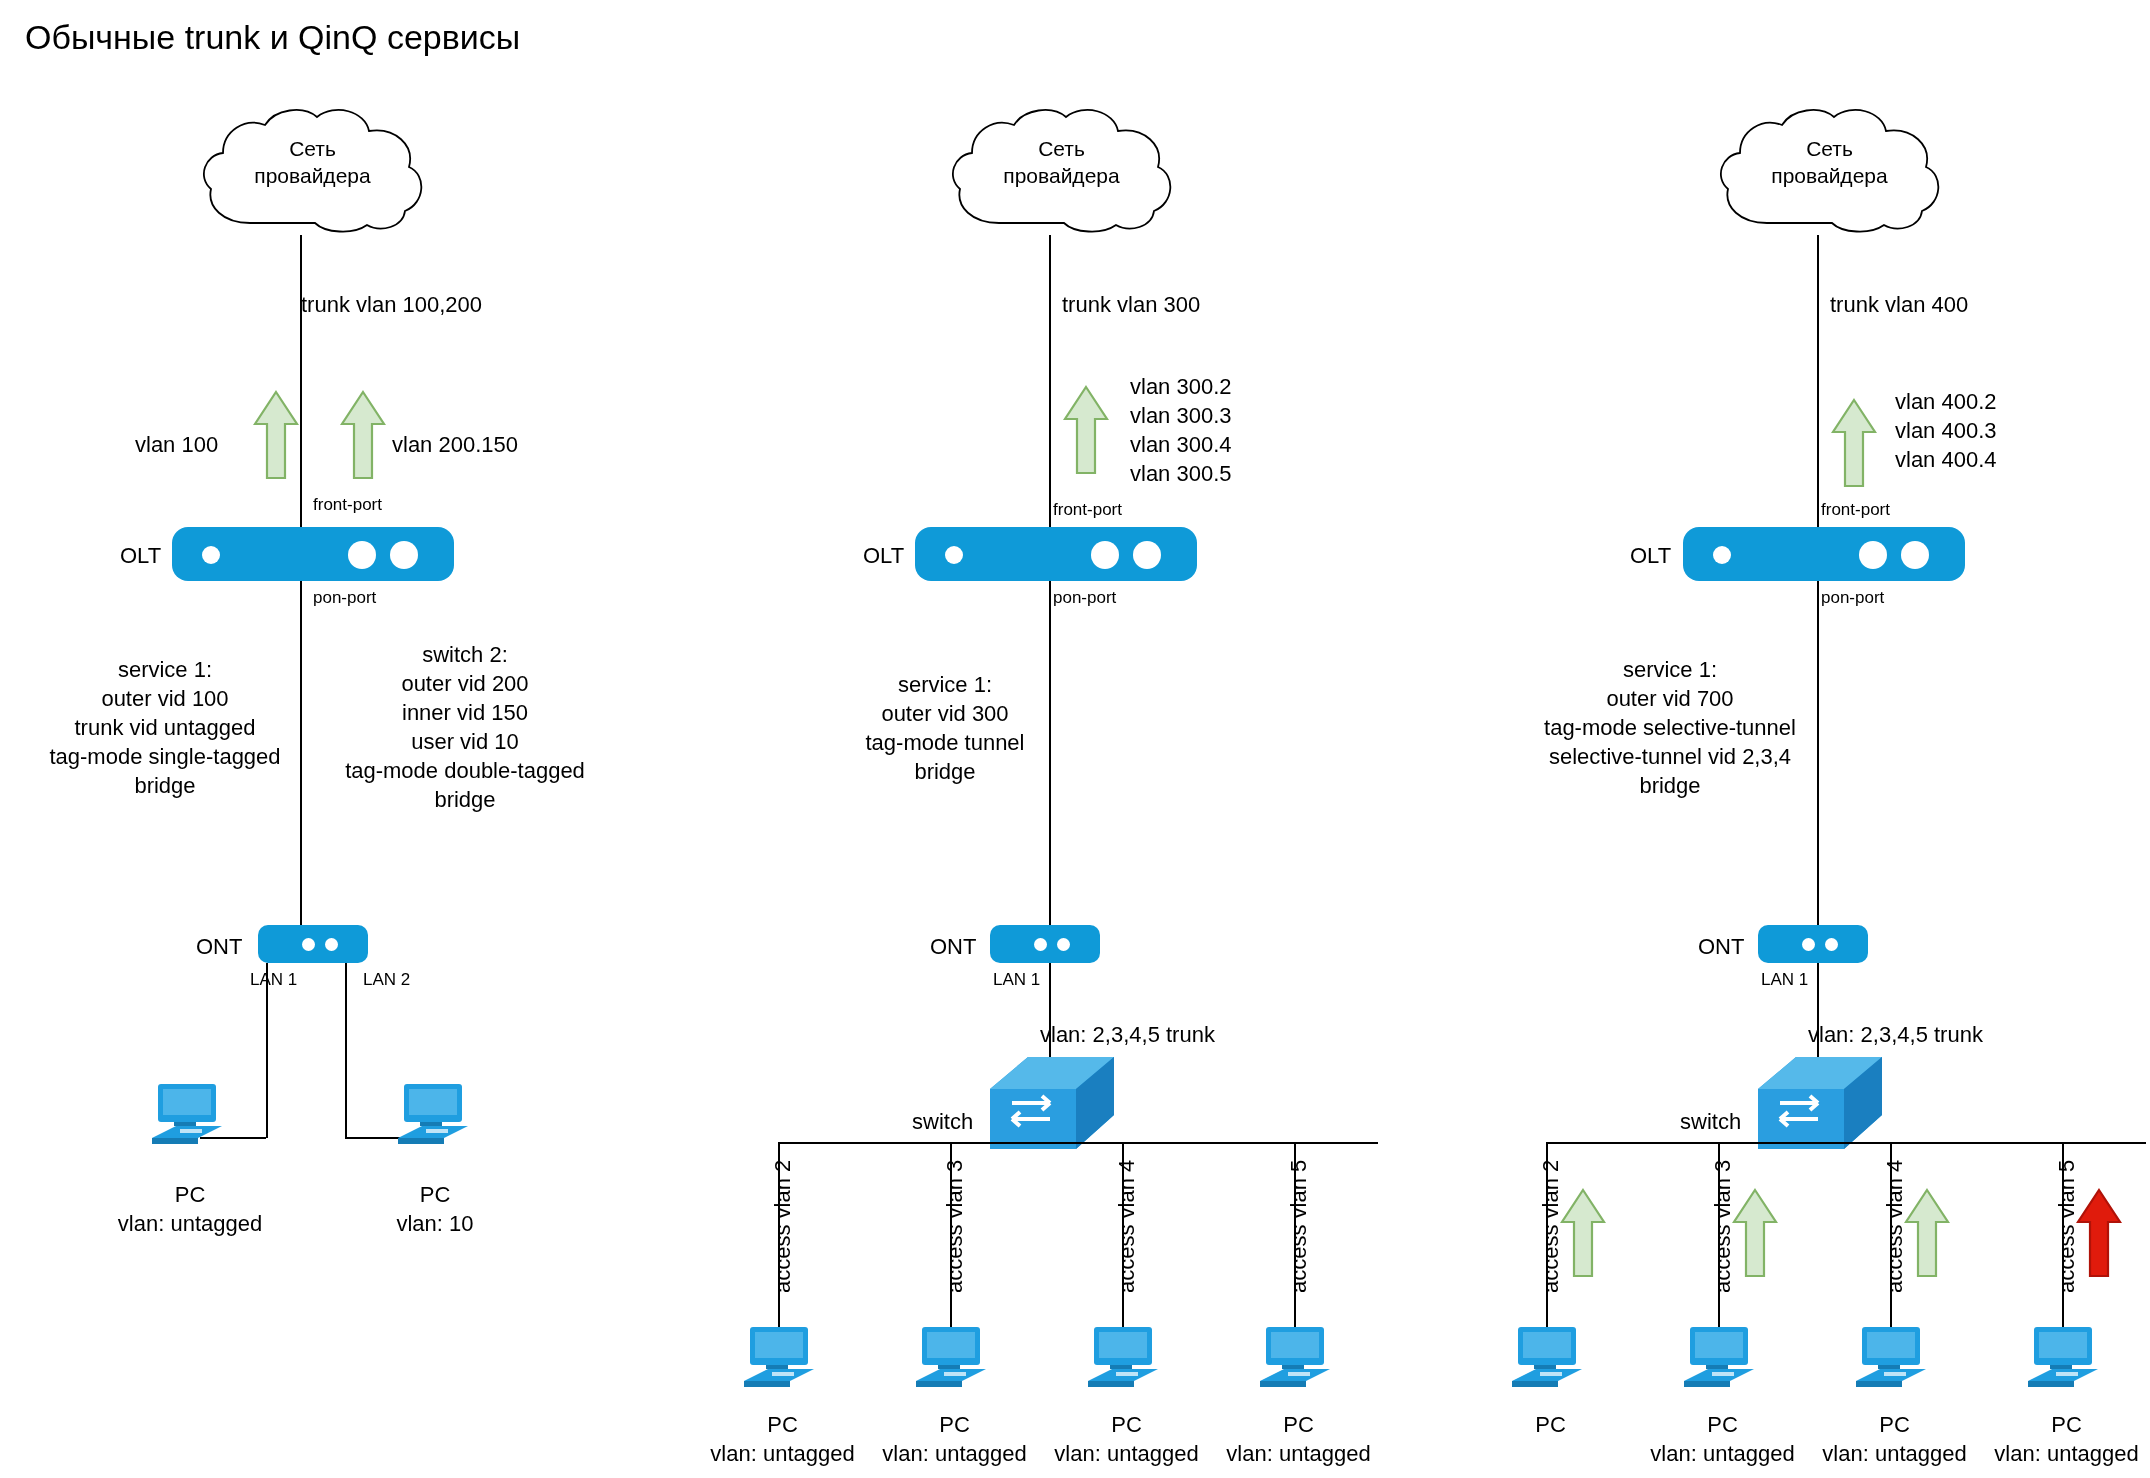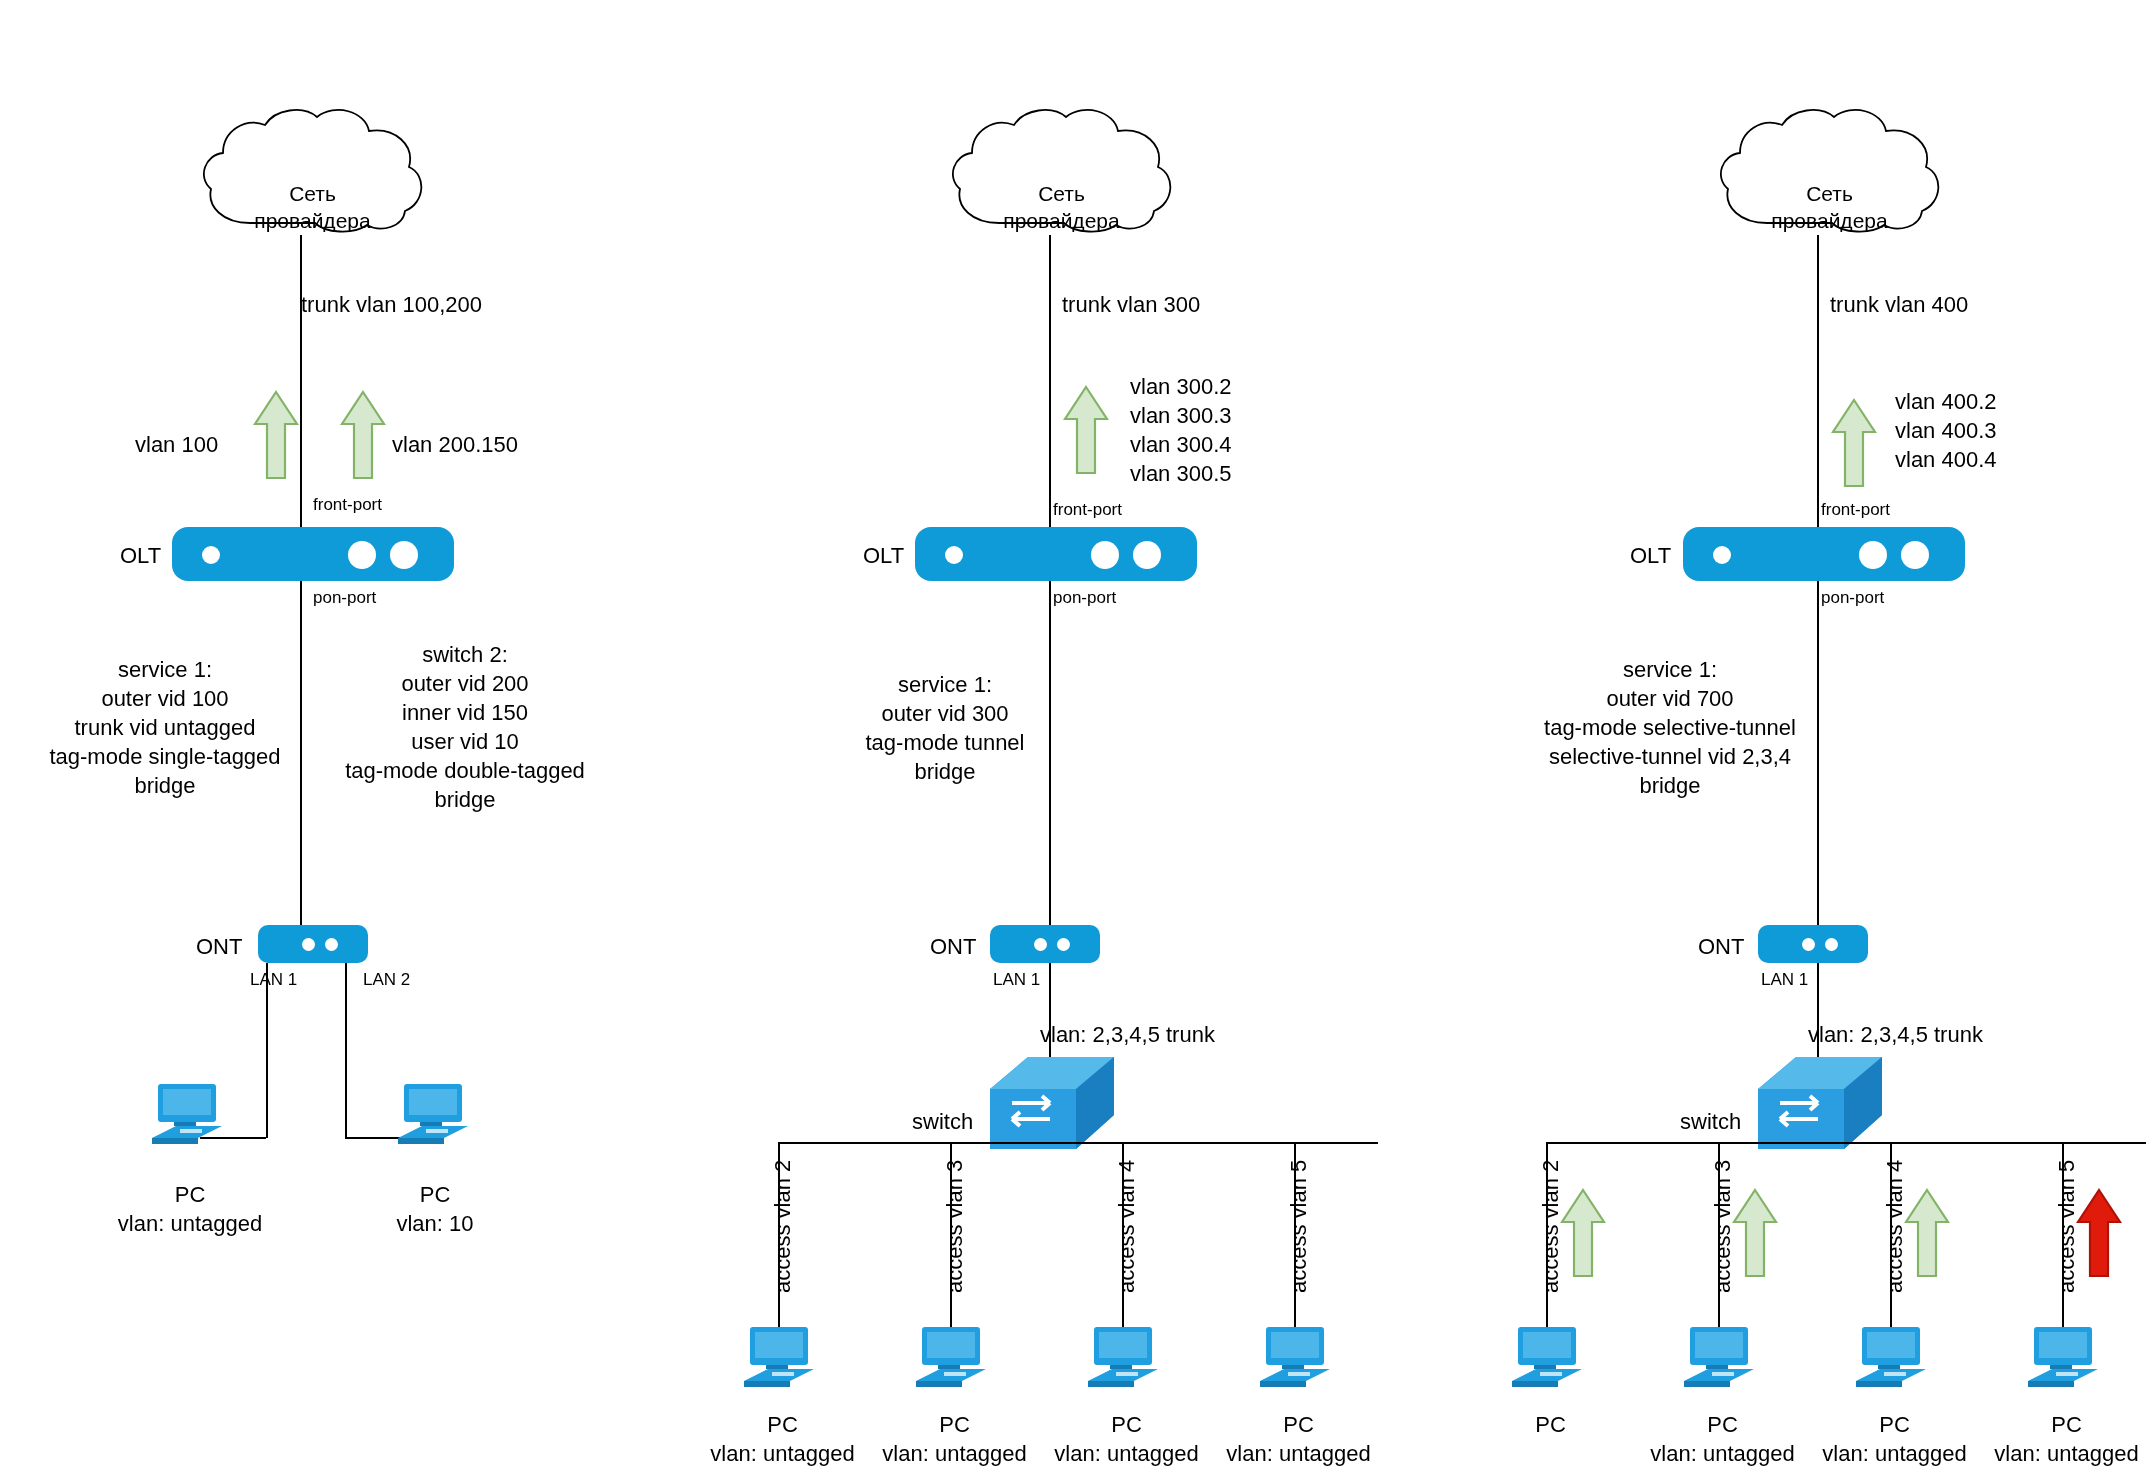--- a/index.html
+++ b/index.html
@@ -52,21 +52,20 @@
   
   .cloud { position: absolute; }
   .cloud .cloud-text {
     position: absolute;
     left: 0; right: 0;
     top: 30px;
     text-align: center;
     font-size: 21px;
     line-height: 27px;
     color: #000;
-    margin-top: 45px;
   }
   
   .dev {
     position: absolute;
     background: #0f9ad8;
     border-radius: 16px;
   }
   .dev .port {
     position: absolute;
     background: #ffffff;
@@ -77,20 +76,21 @@
   
   .switch { position: absolute; }
   
   .pc { position: absolute; }
 </style>
 </head>
 <body>
 
 <div id="canvas">
 
+  <div class="col-title" style="left:25px; top:18px;">Обычные trunk и QinQ сервисы</div>
 
   <div class="cloud" style="left:195px; top:105px; width:235px; height:130px;">
     <svg width="235" height="130" viewBox="0 0 235 130">
       <path d="M55 118 C28 118 12 102 16 84 C2 72 10 50 28 48 C28 26 50 12 70 20 C80 4 108 0 122 12 C140 -2 170 6 174 26 C200 22 220 40 214 62 C232 70 230 98 210 106 C208 122 186 128 172 120 C158 130 130 128 120 118 Z" fill="#ffffff" stroke="#000000" stroke-width="1.8"></path>
     </svg>
     <div class="cloud-text">
       <span>Сеть</span><br>
       <span>провайдера</span>
     </div>
   </div>

